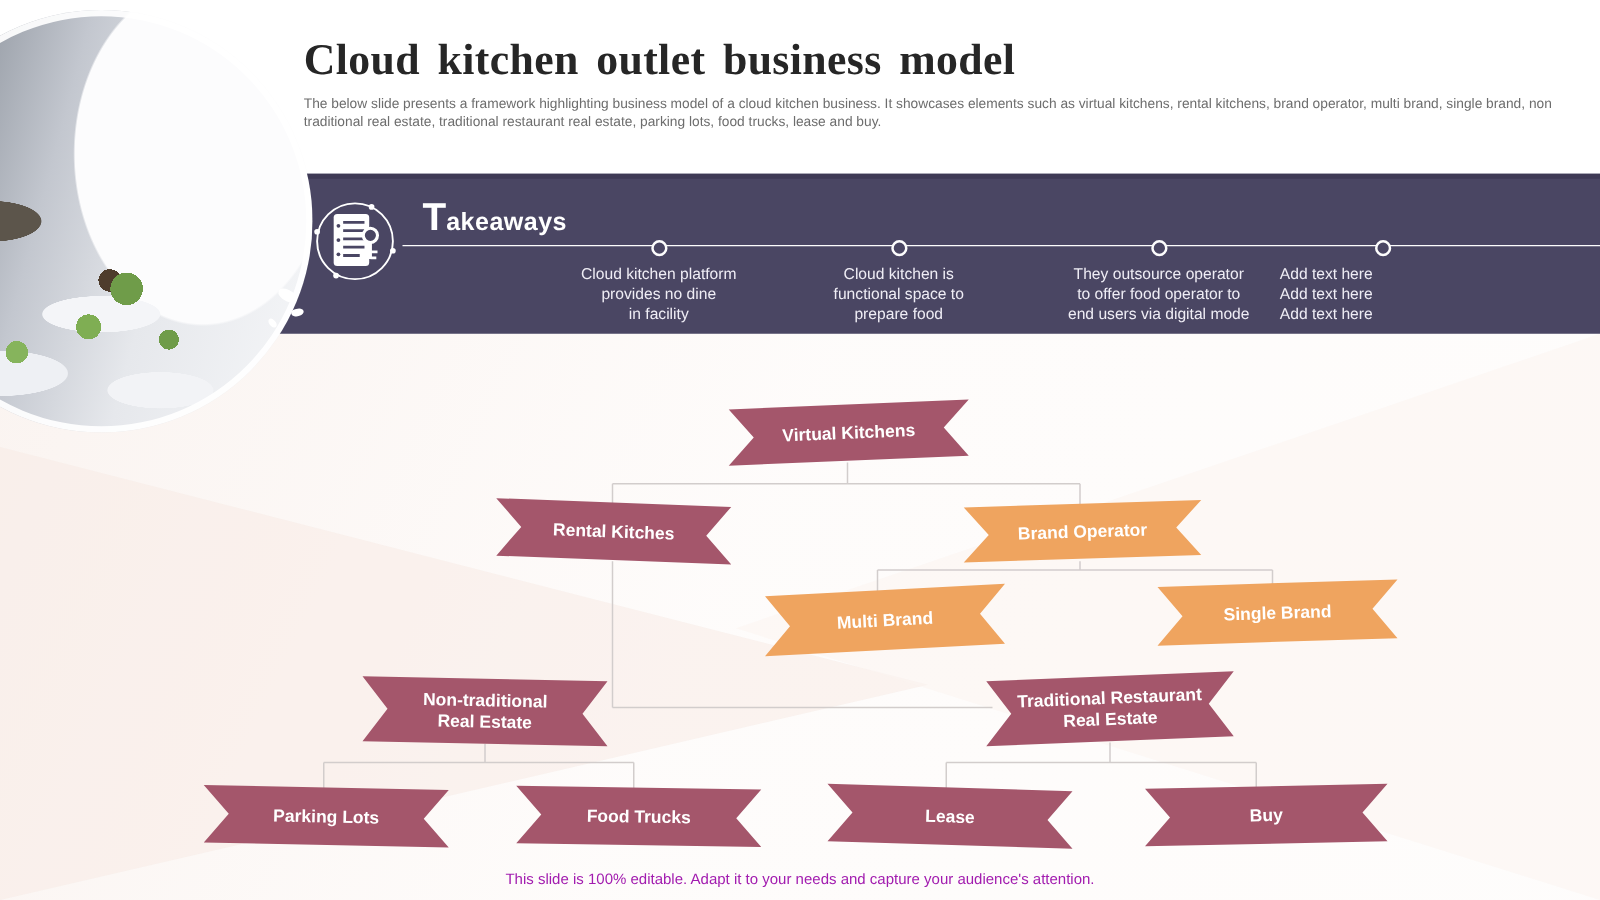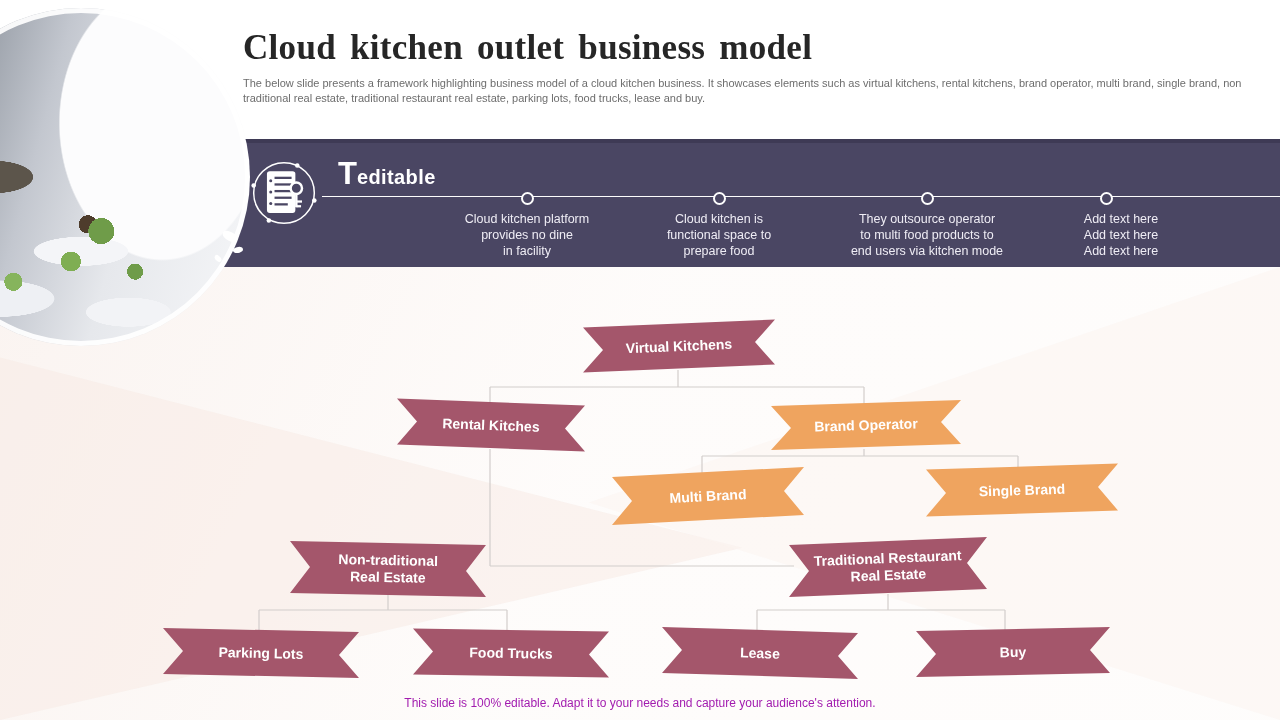--- a/index.html
+++ b/index.html
@@ -94,43 +94,43 @@
       <line x1="28" y1="36" x2="46" y2="36" stroke="#4a4663" stroke-width="2.4"></line>
       <line x1="28" y1="43" x2="46" y2="43" stroke="#4a4663" stroke-width="2.4"></line>
       <line x1="28" y1="50" x2="42" y2="50" stroke="#4a4663" stroke-width="2.4"></line>
       <circle cx="51" cy="33" r="6" fill="#4a4663" stroke="#fff" stroke-width="2.6"></circle>
       <line x1="51" y1="39" x2="51" y2="53" stroke="#fff" stroke-width="2.6"></line>
       <line x1="51" y1="47" x2="57" y2="47" stroke="#fff" stroke-width="2.4"></line>
       <line x1="51" y1="52" x2="56" y2="52" stroke="#fff" stroke-width="2.4"></line>
     </svg>
   </div>
 
-  <div class="tk-heading"><span class="tk-T">T</span><span class="tk-rest">editable</span></div>
+  <div class="tk-heading"><span class="tk-T">T</span><span class="tk-rest">akeaways</span></div>
 
   <div class="tk-marker" style="left:521px"></div>
   <div class="tk-marker" style="left:713px"></div>
   <div class="tk-marker" style="left:921px"></div>
   <div class="tk-marker" style="left:1100px"></div>
 
   <div class="takeaway" style="left:432px;width:190px">
     <span>Cloud kitchen platform</span>
     <span>provides no dine</span>
     <span>in facility</span>
   </div>
   <div class="takeaway" style="left:624px;width:190px">
     <span>Cloud kitchen is</span>
     <span>functional space to</span>
     <span>prepare food</span>
   </div>
   <div class="takeaway" style="left:822px;width:210px">
     <span>They outsource operator</span>
-    <span>to multi food products to</span>
-    <span>end users via kitchen mode</span>
+    <span>to offer food operator to</span>
+    <span>end users via digital mode</span>
   </div>
-  <div class="takeaway" style="left:1032px;width:178px">
+  <div class="takeaway" style="left:972px;width:178px">
     <span>Add text here</span>
     <span>Add text here</span>
     <span>Add text here</span>
   </div>
 
   <div class="chef-photo"></div>
   <div class="splat splat1"></div>
   <div class="splat splat2"></div>
   <div class="splat splat3"></div>
 

